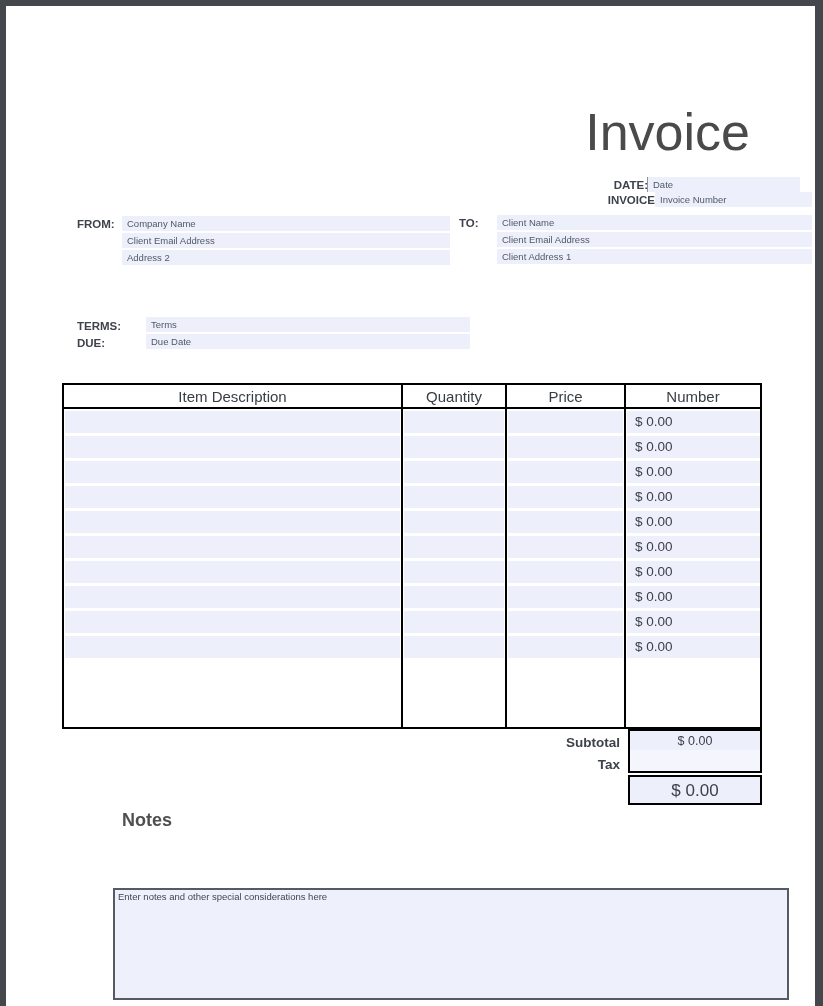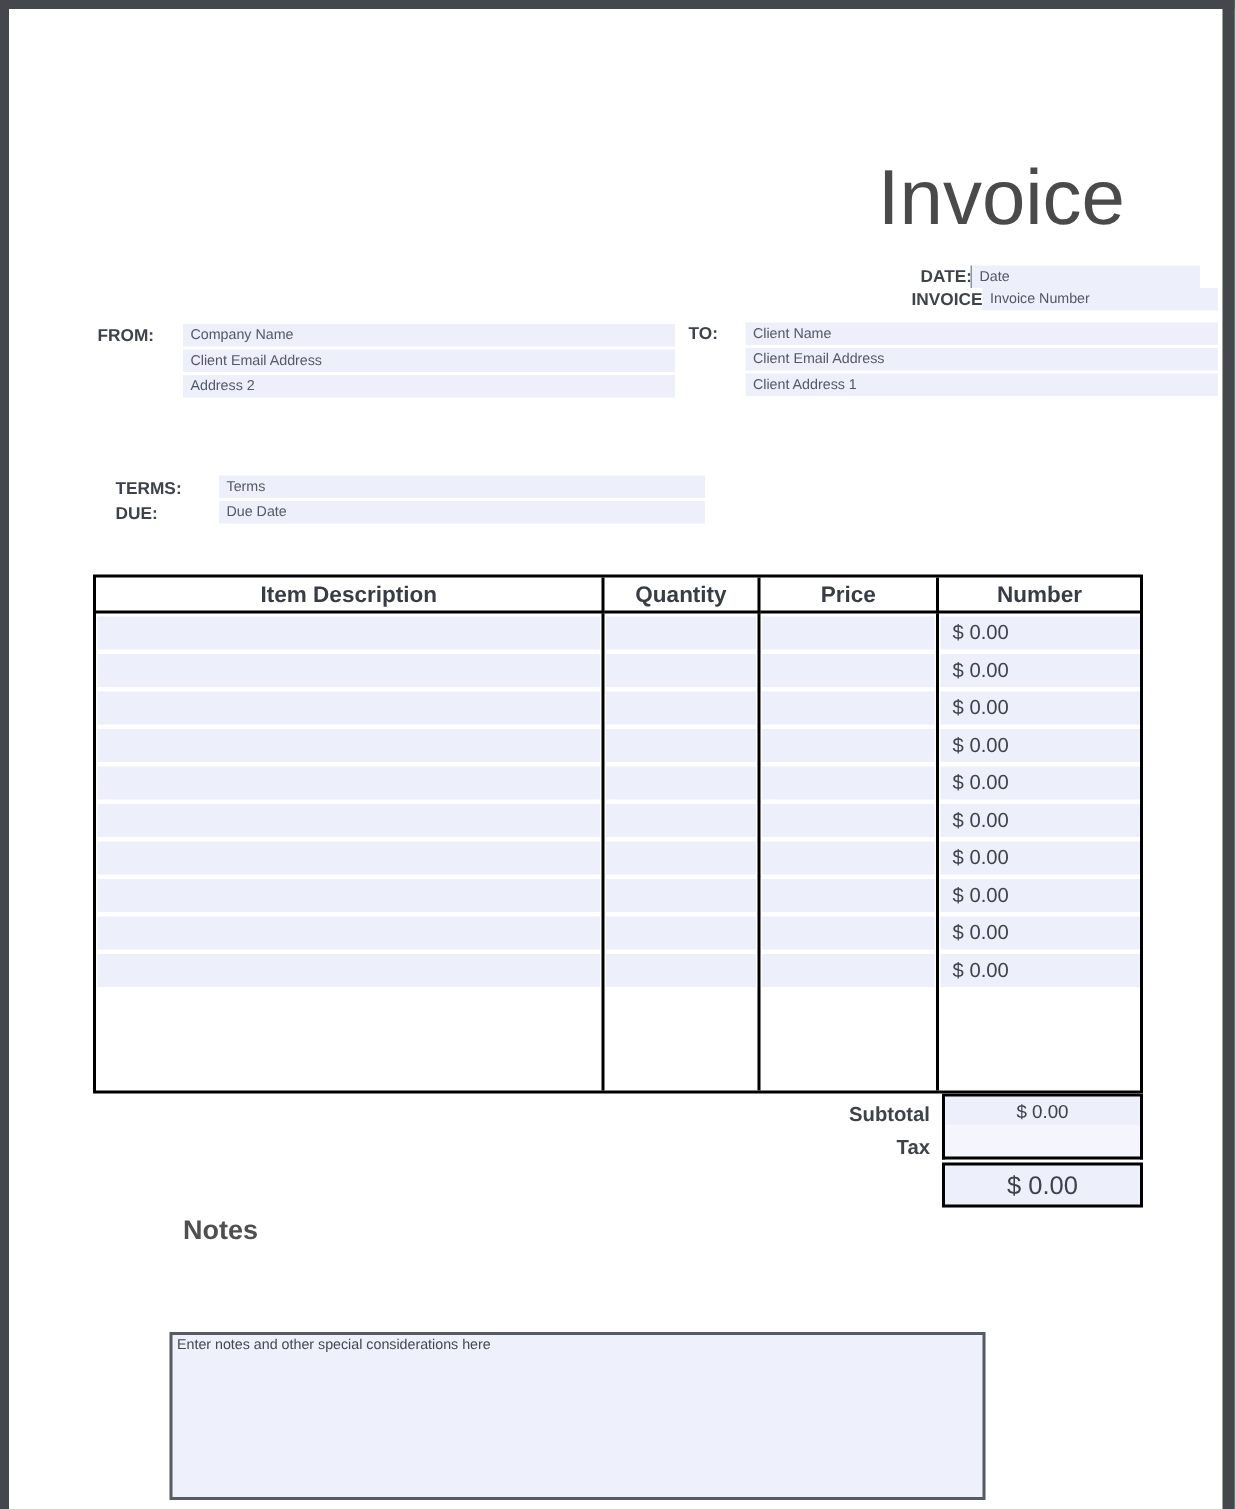--- a/index.html
+++ b/index.html
@@ -29,41 +29,41 @@
     line-height:15px;padding-left:5px;box-sizing:border-box;height:15px;
     overflow:hidden;white-space:nowrap;
   }
   .fld-date{position:absolute;left:641px;top:171px;width:153px;border-left:1px solid #8d93a0;}
   .fld-invoice{position:absolute;left:649px;top:186px;width:157px;}
 
   
   .section-label{
     position:absolute;font-size:11.5px;font-weight:bold;color:#3e424b;
   }
-  .lbl-from{left:59px;top:212px;}
+  .lbl-from{left:71px;top:212px;}
   .lbl-to{left:453px;top:211px;}
   .fields-stack{position:absolute;display:flex;flex-direction:column;gap:2px;}
   .stack-from{left:116px;top:210px;width:328px;}
   .stack-to{left:491px;top:209px;width:315px;}
   .stack-terms{left:116px;top:311px;width:324px;padding-left:24px;}
   .fields-stack .field{width:100%;}
 
   .lbl-terms{left:71px;top:313px;line-height:14px;}
   .lbl-due{left:71px;top:330px;line-height:14px;}
 
   
   .inv-table{
     position:absolute;left:56px;top:377px;width:700px;height:346px;
     border:2px solid #000;box-sizing:border-box;
     display:grid;grid-template-columns:339px 104px 119px auto;
     grid-template-rows:24px auto;
   }
   .th{
     border-bottom:2px solid #000;display:flex;align-items:center;justify-content:center;
-    font-size:15px;font-weight:bold;color:#383c44;
+    font-size:15px;font-weight:normal;color:#383c44;
   }
   .vline{border-right:2px solid #000;}
   .col-body{padding-top:2px;overflow:hidden;}
   .strip{
     height:22px;background:#edeffb;margin:0 1px 3px 1px;
   }
   .col-body .strip:nth-child(3),
   .col-body .strip:nth-child(6),
   .col-body .strip:nth-child(8){margin-top:2px;}
   .strip.amount{
@@ -82,21 +82,21 @@
   }
   .box-subtotal{top:723px;height:23px;background:#edeffb;font-size:12.5px;line-height:20px;}
   .box-tax{top:744px;height:23px;background:#f5f6fd;border-top:none;font-size:12.5px;line-height:20px;}
   .box-balance{top:769px;height:30px;background:#edeffb;font-size:17px;line-height:27px;}
 
   
   .notes-heading{
     position:absolute;left:116px;top:804px;font-size:18px;font-weight:bold;color:#4f4f4f;
   }
   .notes-area{
-    position:absolute;left:107px;top:882px;width:544px;height:112px;
+    position:absolute;left:107px;top:882px;width:676px;height:112px;
     background:#eef0fb;border:2px solid #565a62;box-sizing:border-box;
     font-size:9.5px;color:#414754;padding:1px 3px;
   }
 </style>
 </head>
 <body>
 
 <div class="viewport">
   <div class="frame-top"></div>
   <div class="frame-left"></div>

